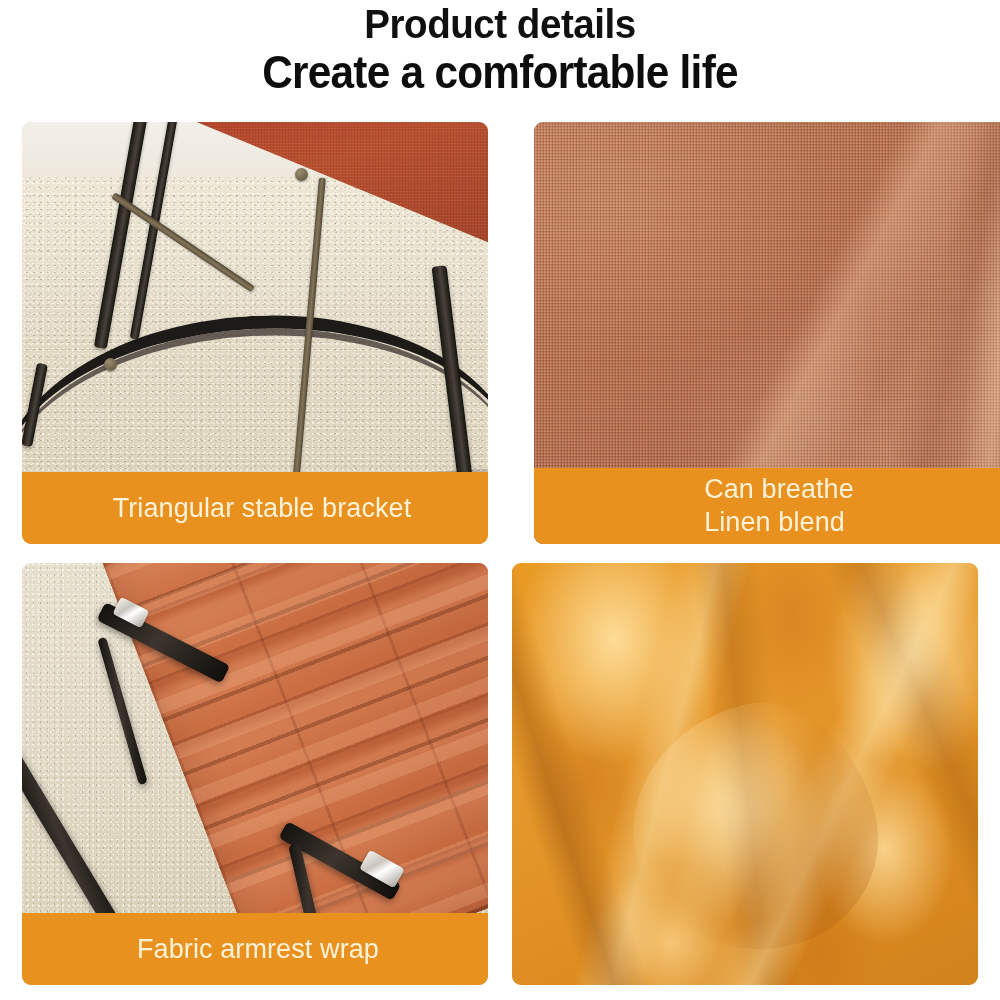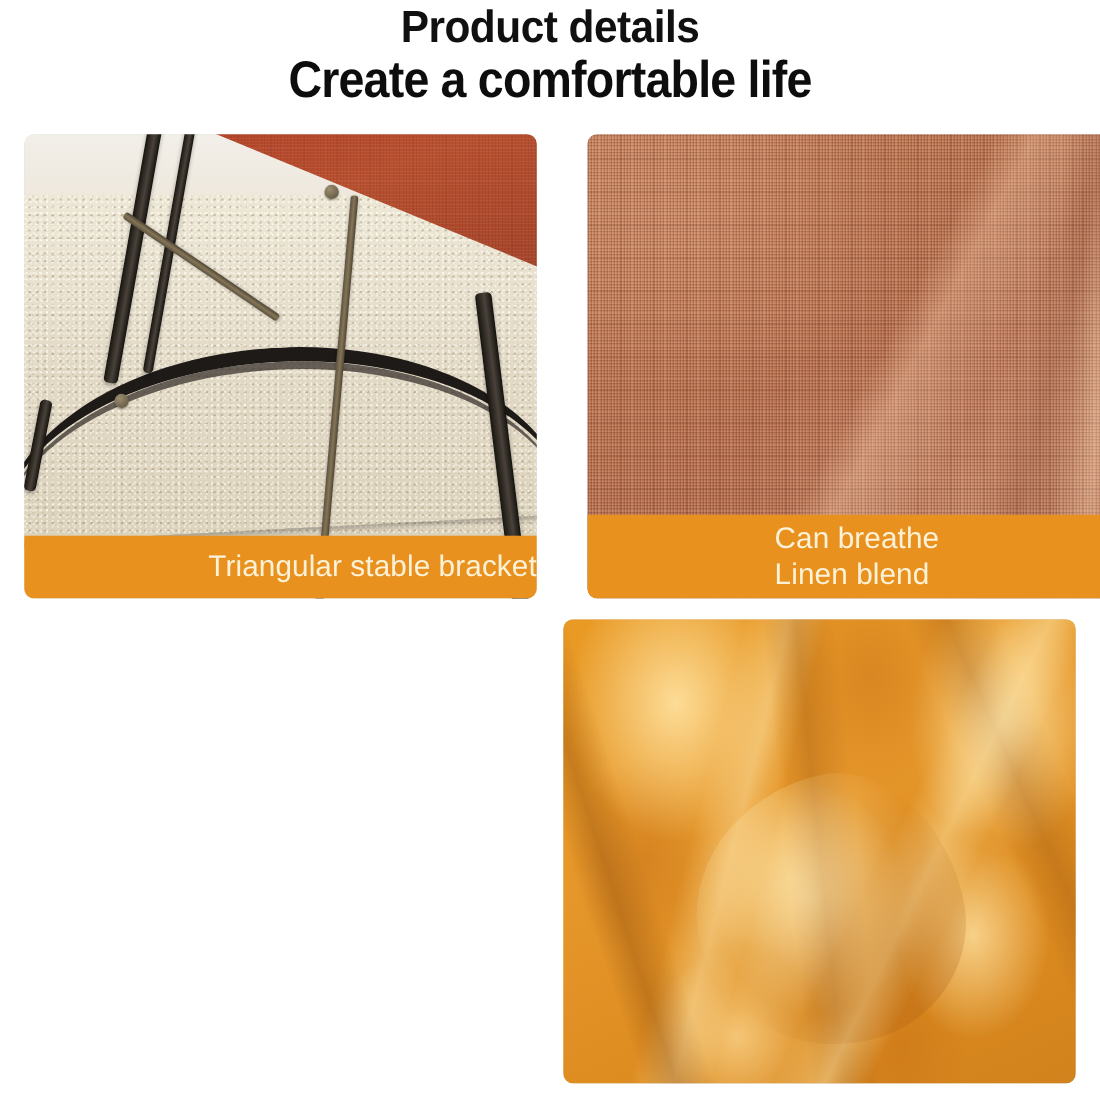--- a/index.html
+++ b/index.html
@@ -196,21 +196,21 @@
     transform:rotate(-14deg);
   }
 
   
   .caption{
     position:absolute;left:0;right:0;bottom:0;
     background:#e8911f;color:#fcf2d8;
     display:flex;align-items:center;
     box-sizing:border-box;
   }
-  .caption.one-line{height:57px;justify-content:flex-end;}
+  .caption.one-line{height:72px;justify-content:center;}
   .caption.two-line{height:76px;justify-content:center;}
   .cap-text{font-size:27px;line-height:33px;letter-spacing:.1px;white-space:pre-line;}
   .cap-left{text-align:left;}
   .cap-center{text-align:center;}
   .p-tl .caption .cap-text{padding-left:14px;}
   .p-bl .caption .cap-text{padding-left:6px;}
 </style>
 </head>
 <body>
 
@@ -248,20 +248,39 @@
       <div class="photo">
         <div class="linen"></div>
         <div class="linen-fold"></div>
       </div>
       <div class="caption two-line">
         <div class="cap-text cap-left">Can breathe
 Linen blend</div>
       </div>
     </div>
 
+    <div class="panel p-bl">
+      <div class="photo">
+        <div class="p3-carpet"></div>
+        <div class="cushion">
+          <div class="quilt-rows"></div>
+          <div class="quilt-puff"></div>
+        </div>
+        <div class="arm-rail rail-top"></div>
+        <div class="arm-rail rail-mid"></div>
+        <div class="arm-rail rail-rock"></div>
+        <div class="arm-rail rail-low"></div>
+        <div class="arm-rail rail-post"></div>
+        <div class="chrome chrome-a"></div>
+        <div class="chrome chrome-b"></div>
+      </div>
+      <div class="caption one-line">
+        <div class="cap-text cap-center">Fabric armrest wrap</div>
+      </div>
+    </div>
 
     <div class="panel p-br">
       <div class="photo">
         <div class="satin"></div>
         <div class="satin-folds"></div>
         <div class="satin-swirl"></div>
       </div>
     </div>
 
   </div>

